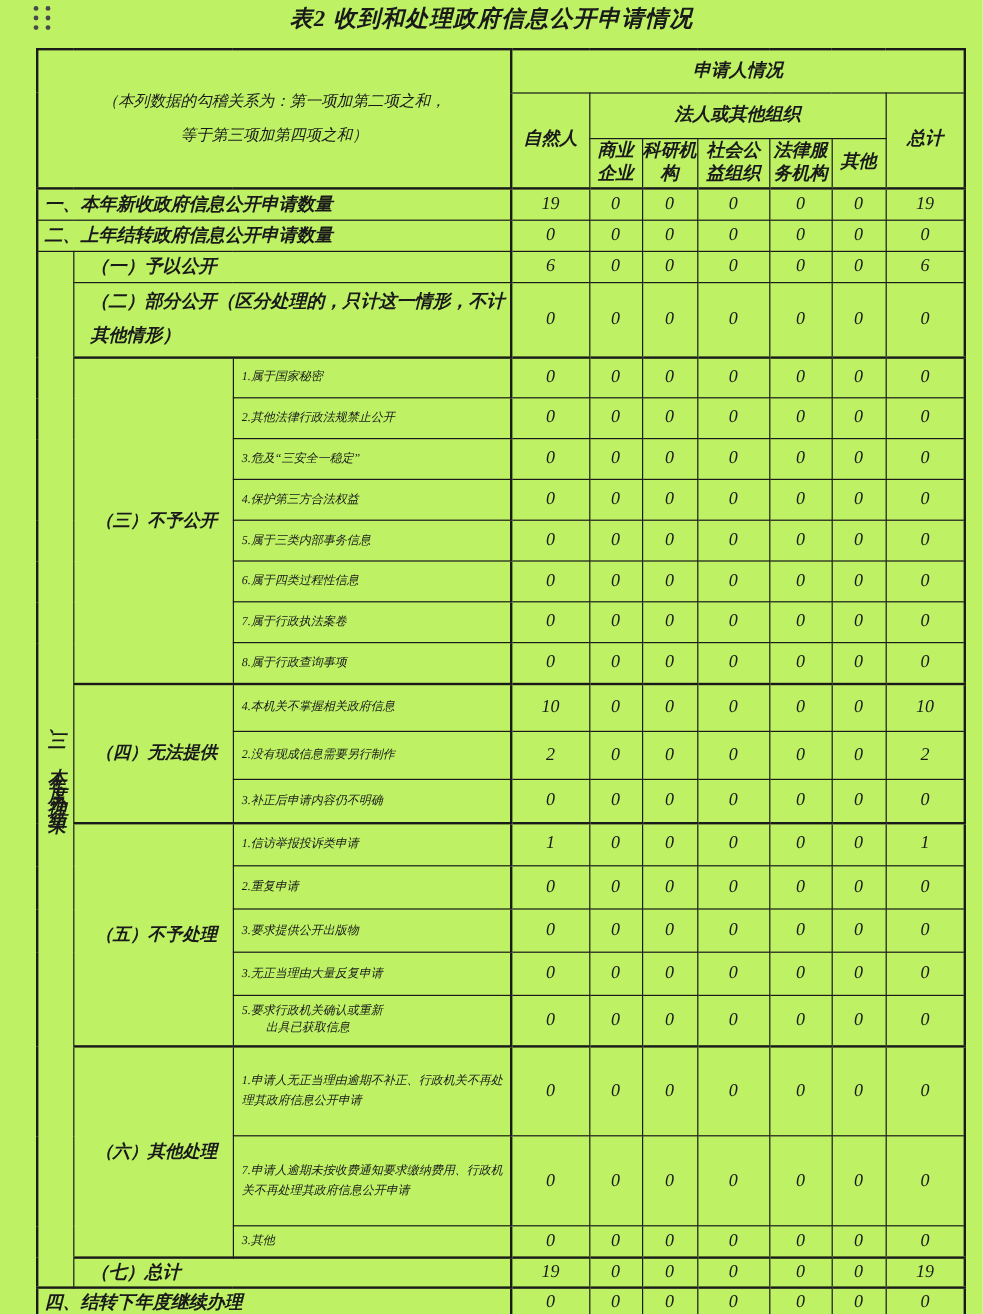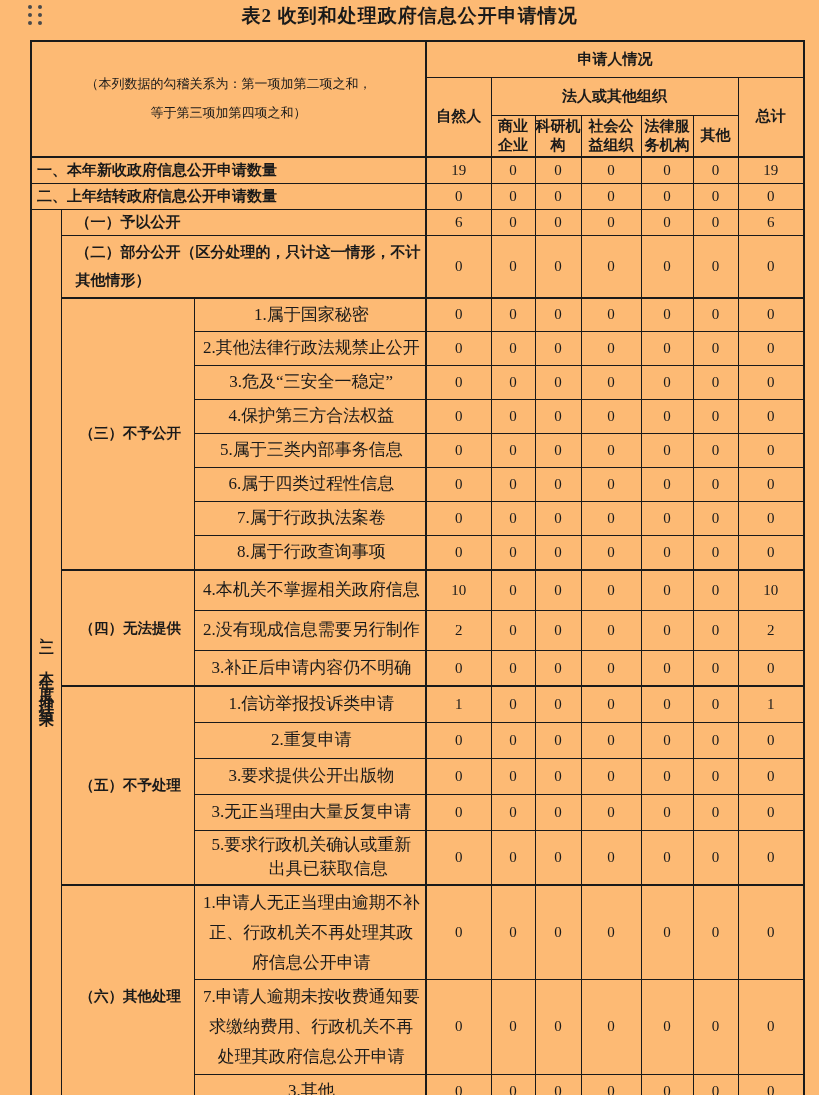--- a/index.html
+++ b/index.html
@@ -1,23 +1,24 @@
 <!DOCTYPE html>
 <html><head>
 <meta charset="utf-8">
 <style>
   * { box-sizing: border-box; margin: 0; padding: 0; }
   html,body { background:#ffffff; }
   .page {
     position: relative;
     width: 819px; height: 1095px;
-    background: #fdba74;
+    background: #bef264;
     font-family: "Liberation Sans", sans-serif;
     color: #1a1a1a;
     overflow: hidden;
+    font-style: italic;
   }
   .drag-dots {
     position: absolute; top: 5px; left: 28px;
     display: grid; grid-template-columns: repeat(2, 5px);
     grid-auto-rows: 5px; column-gap: 5px; row-gap: 3px;
   }
   .drag-dots span { width:4px; height:4px; border-radius:50%; background:#4a4a4a; }
   .title {
     position: absolute; top: 3px; left: 0; width: 100%;
     text-align: center; font-weight: 700; font-size: 19px;
@@ -31,21 +32,21 @@
   .rpt td { border: 1px solid #1a1a1a; vertical-align: middle; }
   .hc { text-align: center; font-weight: 700; font-size: 15px; line-height: 1.25; }
   .note {
     text-align: center; font-size: 13px; line-height: 2.2;
     font-family: "Liberation Serif", serif; white-space: pre-line;
   }
   .lbl  { font-weight: 700; font-size: 15px; text-align: left; padding: 2px 4px 2px 5px; margin-left: 39px; }
   .ind  { padding-left: 14px; }
   .grp  { font-weight: 700; font-size: 14.5px; text-align: left; padding: 2px 2px 2px 18px; }
   .sub  {
-    font-size: 17px; text-align: center; padding: 2px 4px 2px 7px;
+    font-size: 10px; text-align: left; padding: 2px 4px 2px 7px;
     font-family: "Liberation Serif", serif; white-space: pre-line; line-height: 1.7;
   }
   .num  {
     text-align: center; font-size: 15px;
     font-family: "Liberation Serif", serif;
   }
   .vb   { border-left-width: 2px !important; }
   tr.bt2 > td { border-top-width: 2px; }
   .vhead { text-align: center; }
   .vtext {

